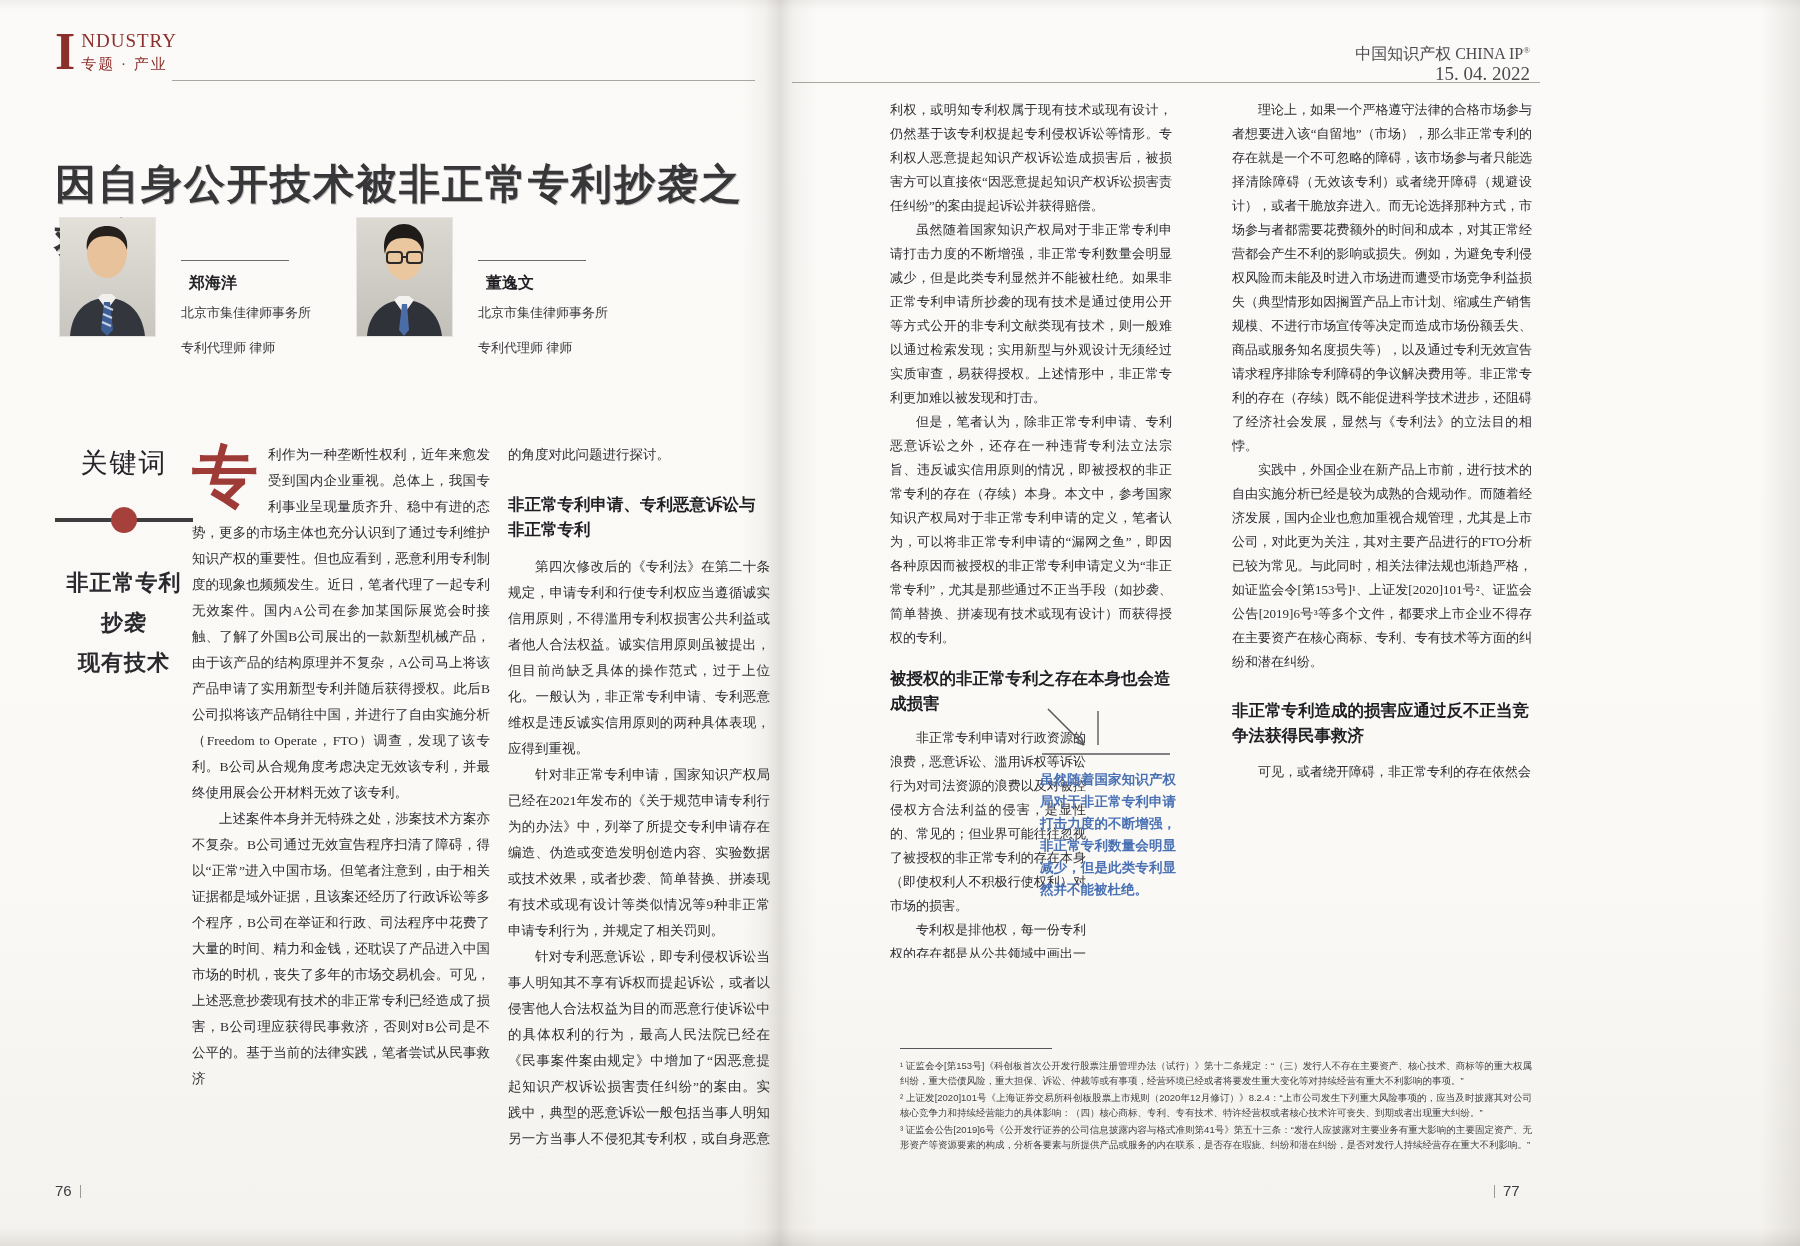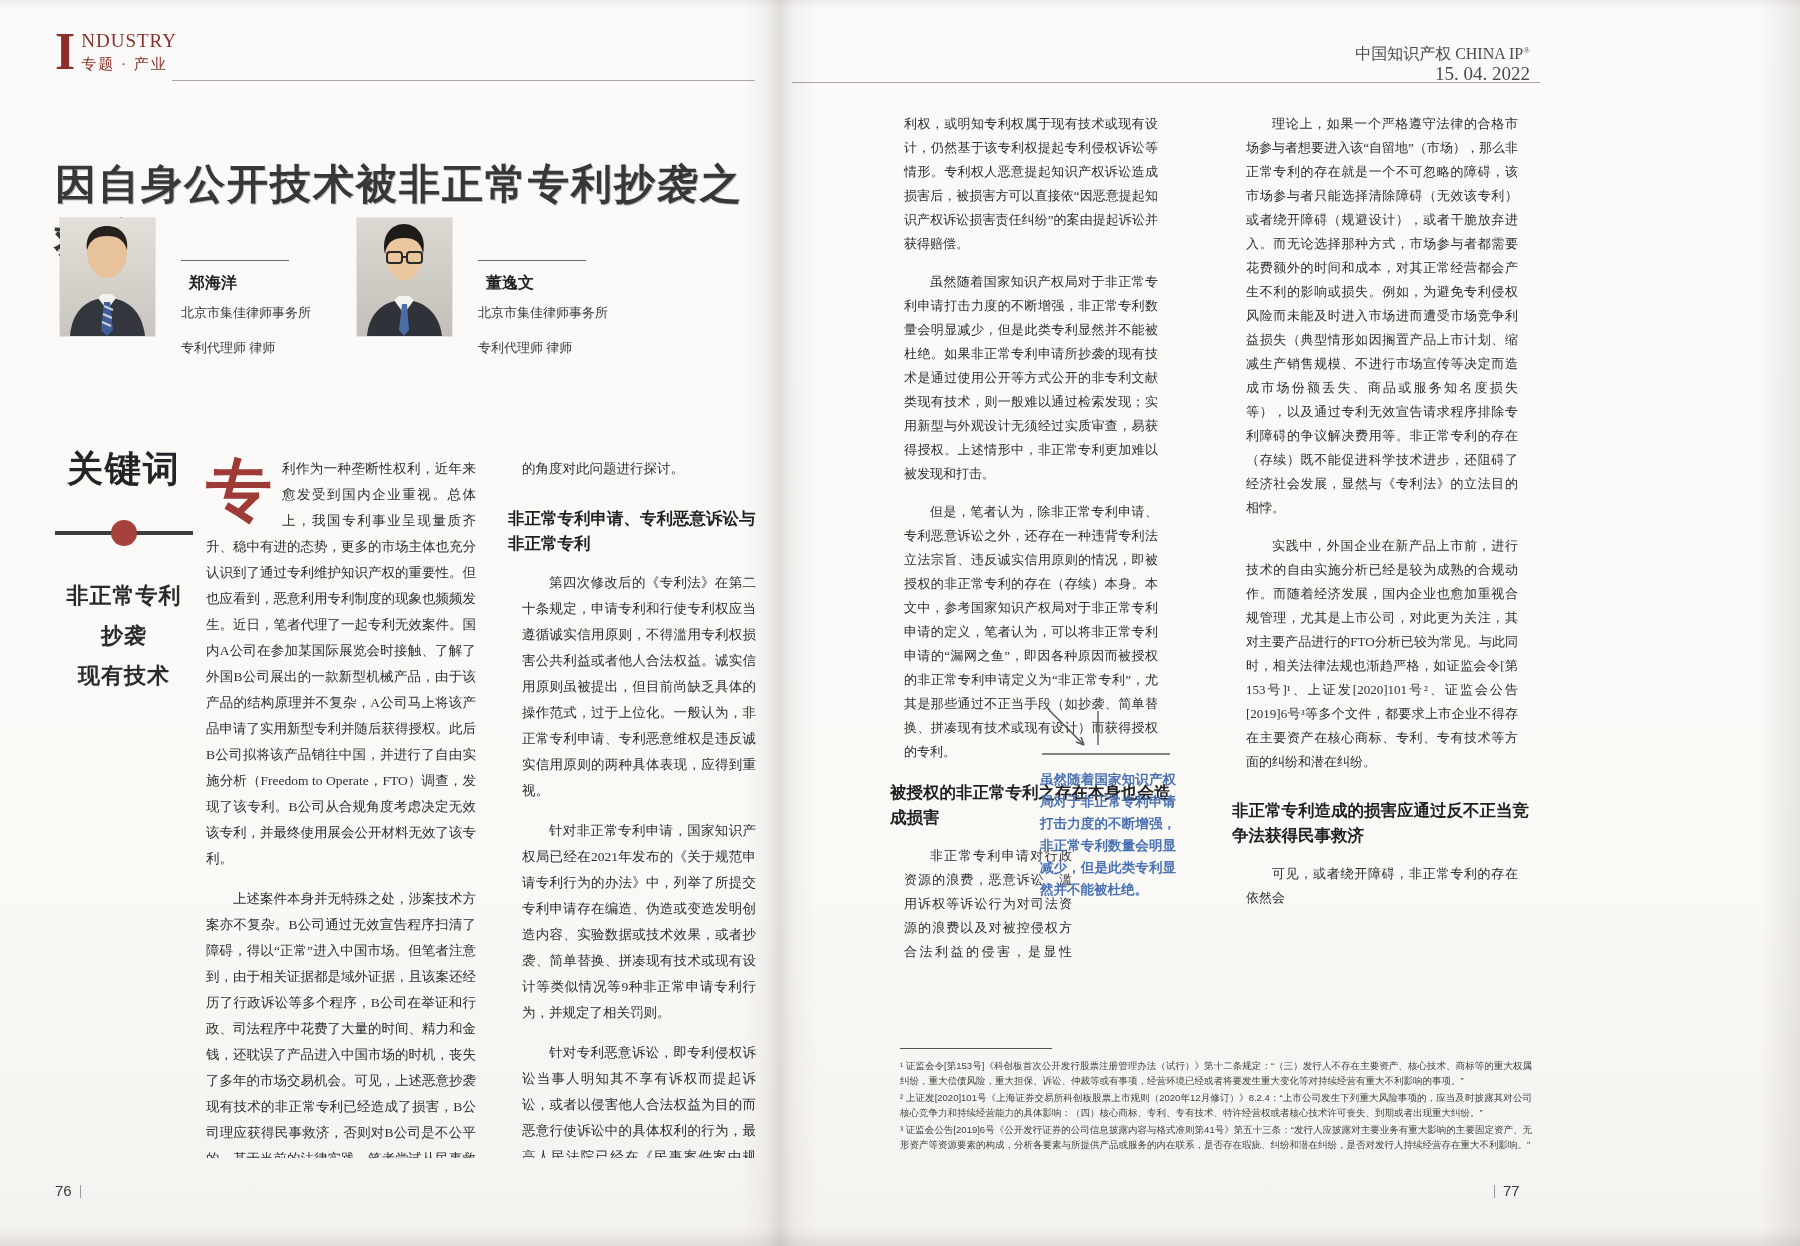--- a/index.html
+++ b/index.html
@@ -42,30 +42,30 @@
   .author-card{display:flex;}
   .author-photo{width:95px;height:118px;flex:0 0 auto;box-shadow:0 0 0 1px rgba(0,0,0,0.08);}
   .author-info{margin-left:26px;padding-top:42px;width:150px;}
   .author-rule{width:108px;height:1px;background:#6b6b6b;}
   .author-name{font-family:"Liberation Sans",sans-serif;font-weight:bold;font-size:16px;color:#222226;margin-top:12px;margin-left:8px;}
   .author-aff{font-size:13px;color:#3a3a3e;margin-top:10px;line-height:17px;}
   .author-role{font-size:13px;color:#3a3a3e;margin-top:18px;line-height:17px;}
 
   
   .kw{position:absolute;left:55px;top:445px;width:138px;text-align:center;}
-  .kw-title{font-size:36px;font-weight:bold;color:#242428;letter-spacing:2px;}
+  .kw-title{font-size:27px;font-weight:normal;color:#242428;letter-spacing:2px;}
   .kw-divider{position:relative;margin:26px 0 30px 0;height:26px;}
   .kw-line{position:absolute;left:0;top:11px;width:100%;height:4px;background:#3d3d40;}
   .kw-dot{position:absolute;left:50%;top:0;transform:translateX(-50%);width:26px;height:26px;border-radius:50%;background:#a6403a;}
   .kw-item{font-size:22px;font-weight:bold;color:#2a2a2e;line-height:40px;letter-spacing:1px;}
 
   
   .colA{position:absolute;left:192px;top:442px;width:298px;height:716px;overflow:hidden;}
   .colB{position:absolute;left:508px;top:442px;width:262px;height:716px;overflow:hidden;}
-  .body-text p{margin:14px;text-align:justify;font-size:13.5px;line-height:26px;color:#2e2e32;text-indent:2em;}
+  .body-text p{margin:0;text-align:justify;font-size:13.5px;line-height:26px;color:#2e2e32;text-indent:2em;}
   .body-text p.noindent{text-indent:0;}
   .dropcap{float:left;font-size:66px;line-height:54px;padding:8px 10px 0 0;color:#9e3b36;font-weight:bold;font-family:"Liberation Serif",serif;}
   .sec-heading{font-family:"Liberation Sans",sans-serif;font-weight:bold;font-size:16.5px;line-height:25px;color:#1f1f23;margin:24px 0 12px 0;text-align:left;}
 
   
   .rcol1{position:absolute;left:890px;top:98px;width:282px;height:860px;overflow:hidden;}
   .rcol2{position:absolute;left:1232px;top:98px;width:300px;height:1010px;overflow:hidden;}
   .rcol1 p,.rcol2 p{font-size:13px;line-height:24px;}
   .rcol1 .sec-heading{margin:16px 0 10px 0;}
   .rcol1 p.narrow{padding-right:86px;}

